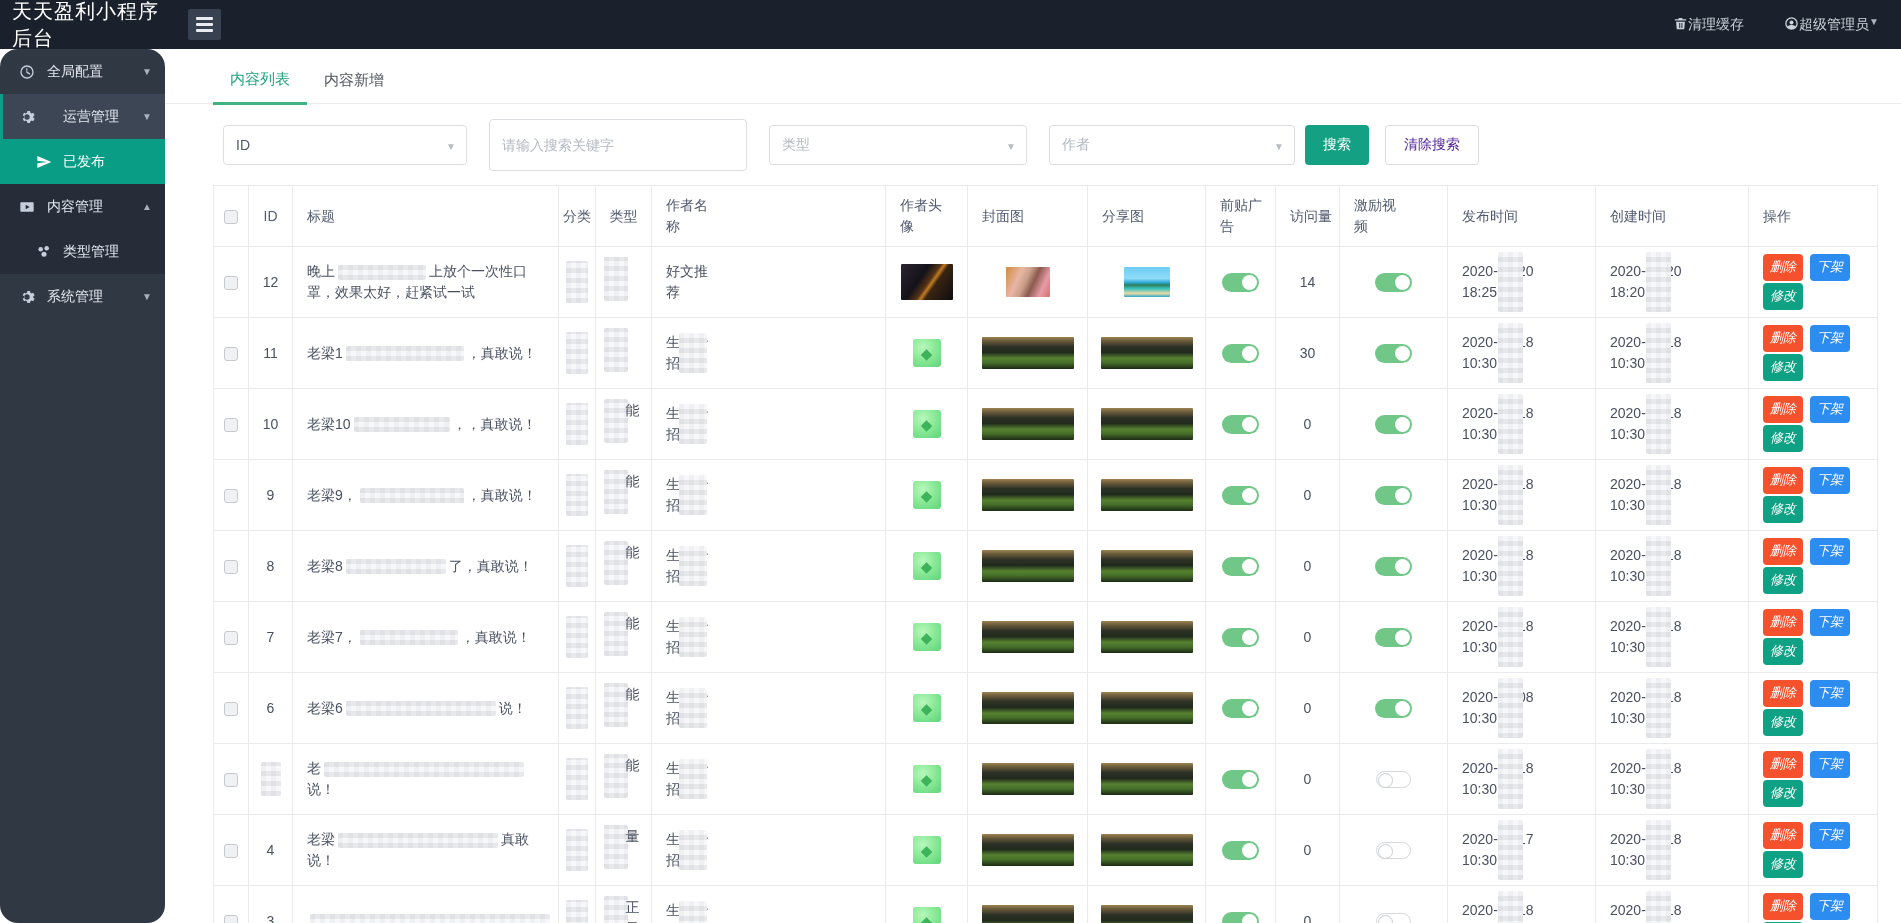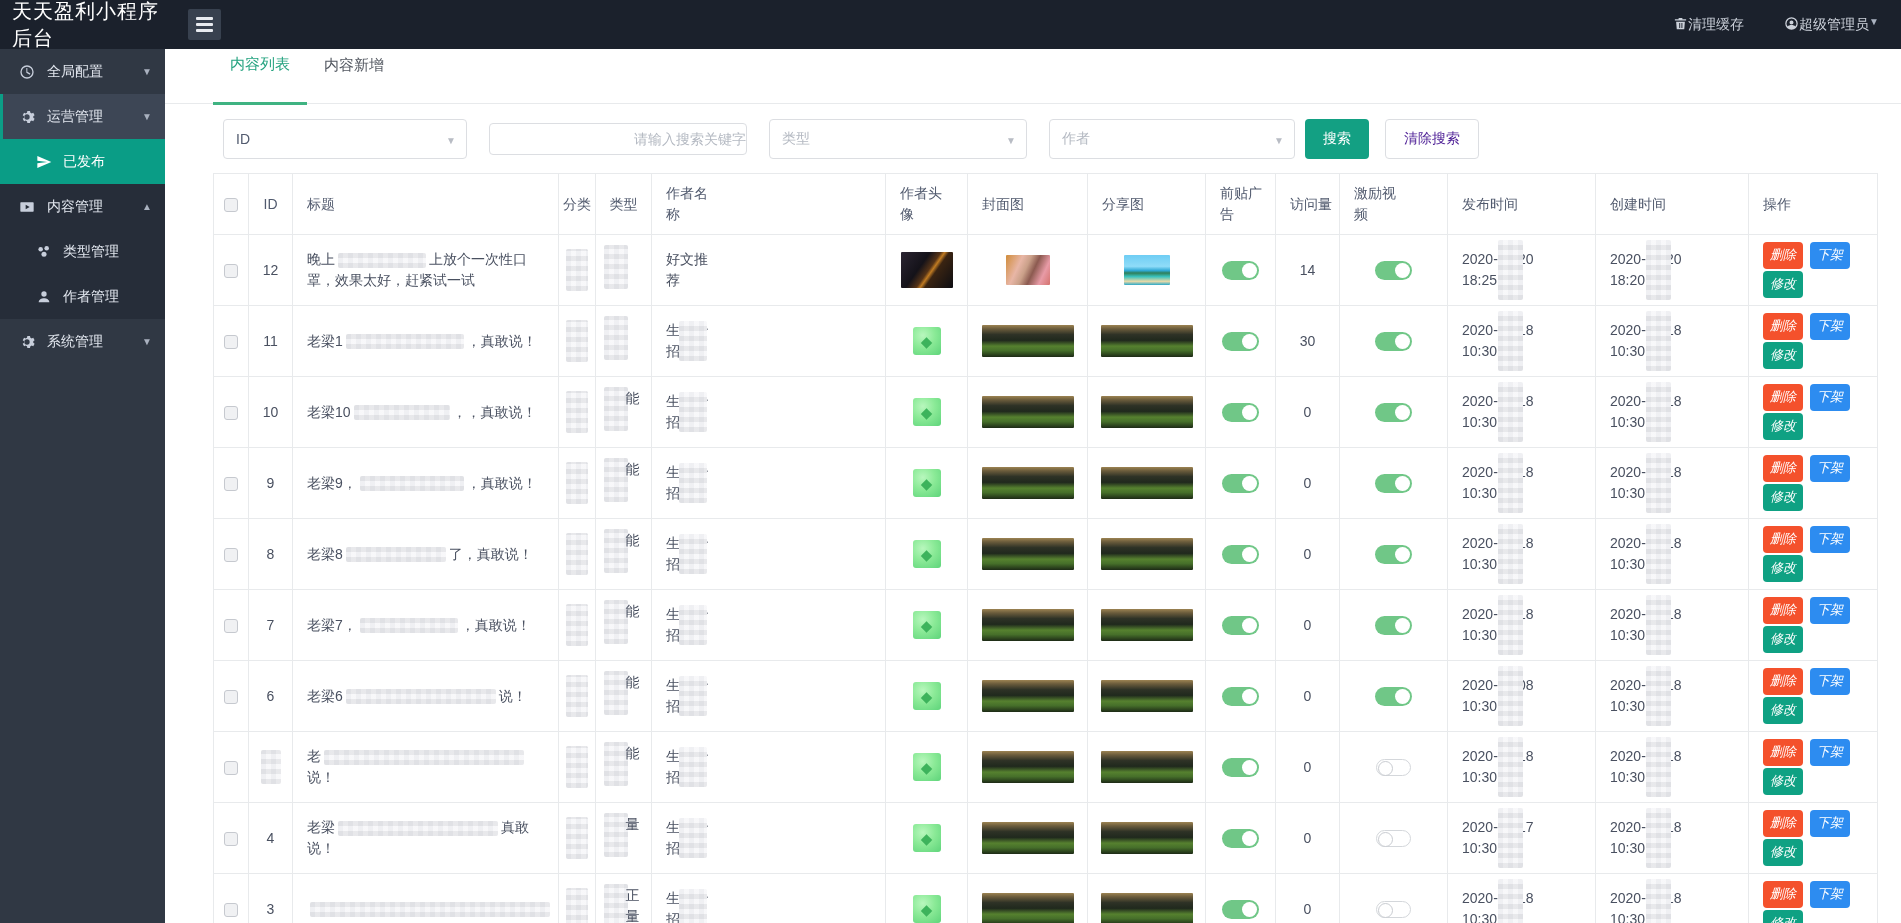--- a/index.html
+++ b/index.html
@@ -14,47 +14,47 @@
     display:flex; flex-direction:column; justify-content:center; gap:3px;
     align-items:center; cursor:pointer; margin-left:16px; }
   .burger i { display:block; width:17px; height:3px; background:#e8ebf0; border-radius:1px; }
   .top-right { margin-left:auto; display:flex; align-items:center; gap:40px;
     padding-right:22px; color:#ccd1da; font-size:14px; }
   .top-right .titem { display:flex; align-items:flex-start; cursor:pointer; }
   .icon-svg { width:15px; height:15px; fill:#ccd1da; }
   .caret { font-size:10px; color:#aab2c0; }
 
   
-  .sidebar { position:absolute; top:49px; left:0; bottom:0; width:165px; background:#303844; }
+  .sidebar { position:absolute; top:49px; left:0; bottom:0; width:165px; background:#303844;border-radius:18px; }
   .sitem { height:45px; display:flex; align-items:center; padding-left:18px;
     color:#e2e7ef; font-size:14px; cursor:pointer; }
   .sitem .sic { width:18px; height:16px; margin-right:11px; fill:#c7cedb; flex:0 0 auto; }
   .sitem .scaret { margin-left:auto; margin-right:13px; font-size:10px; color:#a9b1bf; }
-  .sitem-ops { background:#3d4655; border-left:3px solid #0c9e86; padding-left:15px; }
+  .sitem-ops { background:#3d4655; border-left:3px solid #0c9e86; padding-left:15px;gap:16px; }
   .sgroup { background:#262d39; }
   .sub { padding-left:36px; }
   .sub .sic { width:16px; }
   .active-item { background:#0a9d86 !important; color:#fff; }
   .active-item .sic { fill:#fff; }
 
   
   .content { position:absolute; left:165px; top:49px; right:0; bottom:0; background:#fff; }
   .tabs { display:flex; padding-left:48px; border-bottom:1px solid #e8eaec;
     height:55px; align-items:flex-end; }
-  .tab { padding:0 17px 28px; font-size:15px; color:#51565f; cursor:pointer; }
+  .tab { padding:0 17px 13px; font-size:15px; color:#51565f; cursor:pointer; }
   .tab.on { color:#23a27f; border-bottom:3px solid #3fb382; margin-bottom:-2px; }
 
   .filters { display:flex; align-items:center; margin:15px 0 0 58px; }
   .fsel { position:relative; height:40px; border:1px solid #dcdee2; border-radius:4px;
     font-size:14px; display:flex; align-items:center; padding-left:12px;
     color:#515a6e; background:#fff; cursor:pointer; }
   .fsel.ph { color:#b4b9c2; }
   .fsel .fc { position:absolute; right:10px; top:15px; font-size:10px; color:#b8bcc4; }
-  .finput { height:32px; border:1px solid #dcdee2; border-radius:4px; font-size:14px;
-    padding-left:12px; color:#6d28d9; outline:none;text-align:right; }
+  .finput { height:52px; border:1px solid #dcdee2; border-radius:4px; font-size:14px;
+    padding-left:12px; color:#6d28d9; outline:none; }
   .finput::placeholder { color:#b4b9c2; }
   .w244{width:244px} .w258{width:258px} .w246{width:246px}
   .ml22{margin-left:22px} .ml10{margin-left:10px} .ml16{margin-left:16px}
   .btn { height:40px; border-radius:4px; font-size:14px; border:none; cursor:pointer; }
   .btn-search { width:64px; background:#13a083; color:#fff; }
   .btn-clear { width:94px; background:#fff; border:1px solid #dcdee2; color:#4c1d95; }
 
   
   table { border-collapse:collapse; table-layout:fixed; margin:14px 0 0 48px;
     width:1664px; font-size:14px; color:#495060; }
@@ -164,27 +164,20 @@
     <span class="scaret">▲</span>
   </div>
   <div class="sitem sgroup sub">
     <svg class="sic" viewBox="0 0 24 24">
         <circle cx="7" cy="8" r="3.4"></circle>
         <circle cx="16" cy="6.5" r="3.4"></circle>
         <circle cx="12" cy="15.5" r="3.8"></circle>
       </svg>
     <span>类型管理</span>
   </div>
-  <div class="sitem sgroup sub">
-    <svg class="sic" viewBox="0 0 24 24">
-        <circle cx="12" cy="7.5" r="4"></circle>
-        <path d="M4 20c0-4 4-6.2 8-6.2s8 2.2 8 6.2H4z"></path>
-      </svg>
-    <span>作者管理</span>
-  </div>
   <div class="sitem">
     <svg class="sic" viewBox="0 0 24 24">
         <path d="M12 8a4 4 0 100 8 4 4 0 000-8zm9.4 5.2a7.8 7.8 0 000-2.4l2-1.6-2-3.4-2.4 1a7.6 7.6 0 00-2-1.2L16.5 3h-4l-.5 2.6a7.6 7.6 0 00-2 1.2l-2.4-1-2 3.4 2 1.6a7.8 7.8 0 000 2.4l-2 1.6 2 3.4 2.4-1a7.6 7.6 0 002 1.2l.5 2.6h4l.5-2.6a7.6 7.6 0 002-1.2l2.4 1 2-3.4-2-1.6z" fill-rule="evenodd"></path>
       </svg>
     <span>系统管理</span>
     <span class="scaret">▼</span>
   </div>
 </div>
 
 <div class="content">

